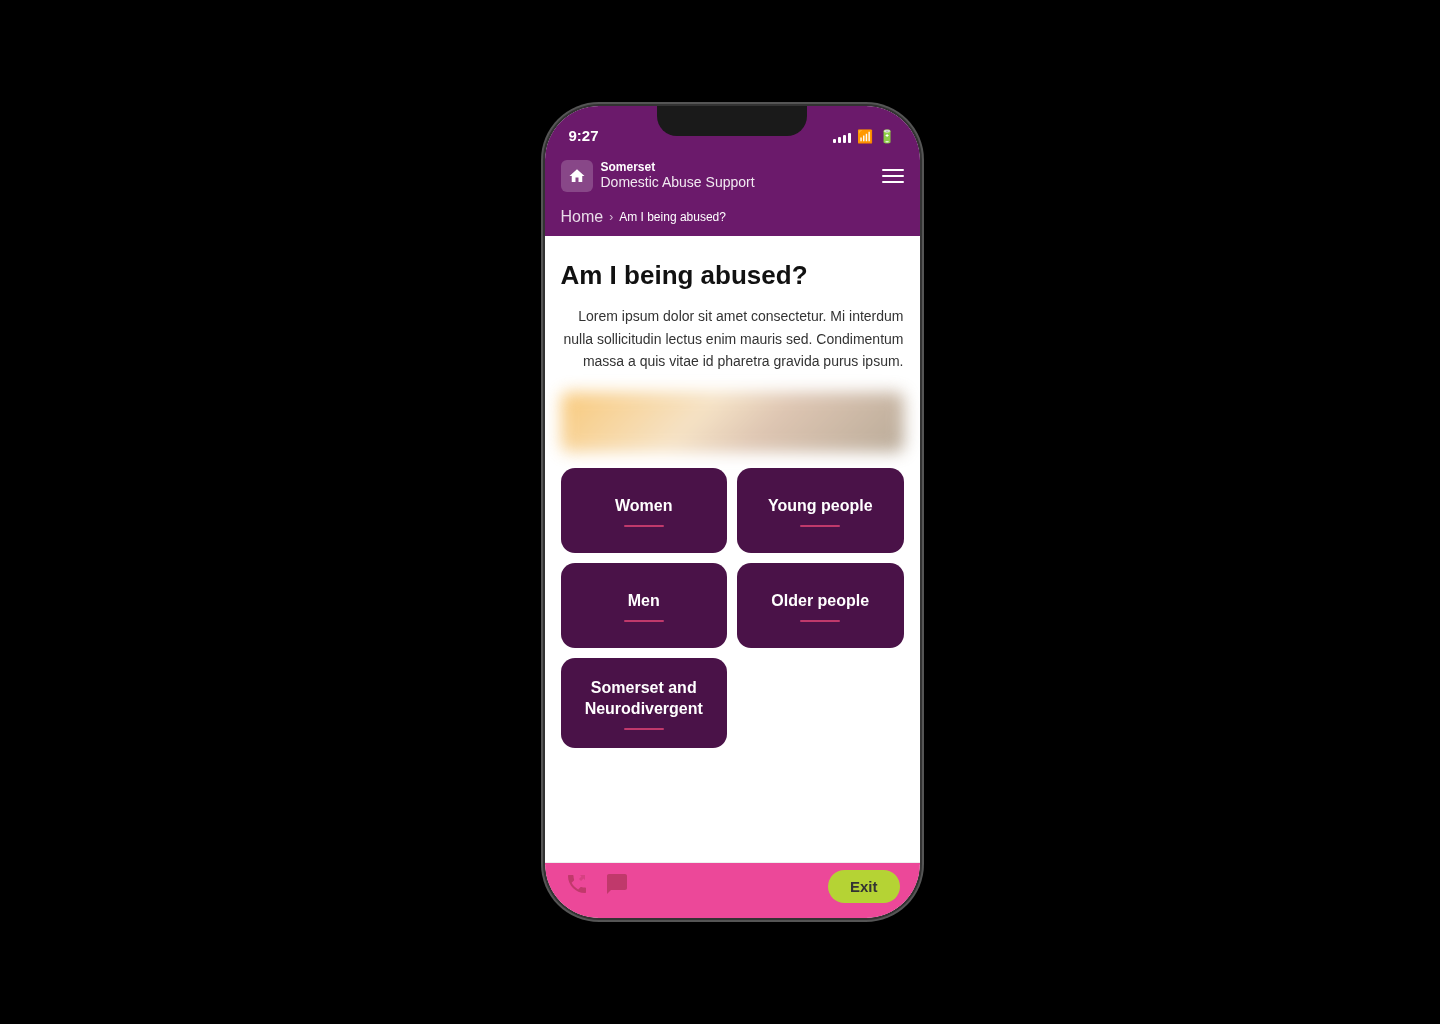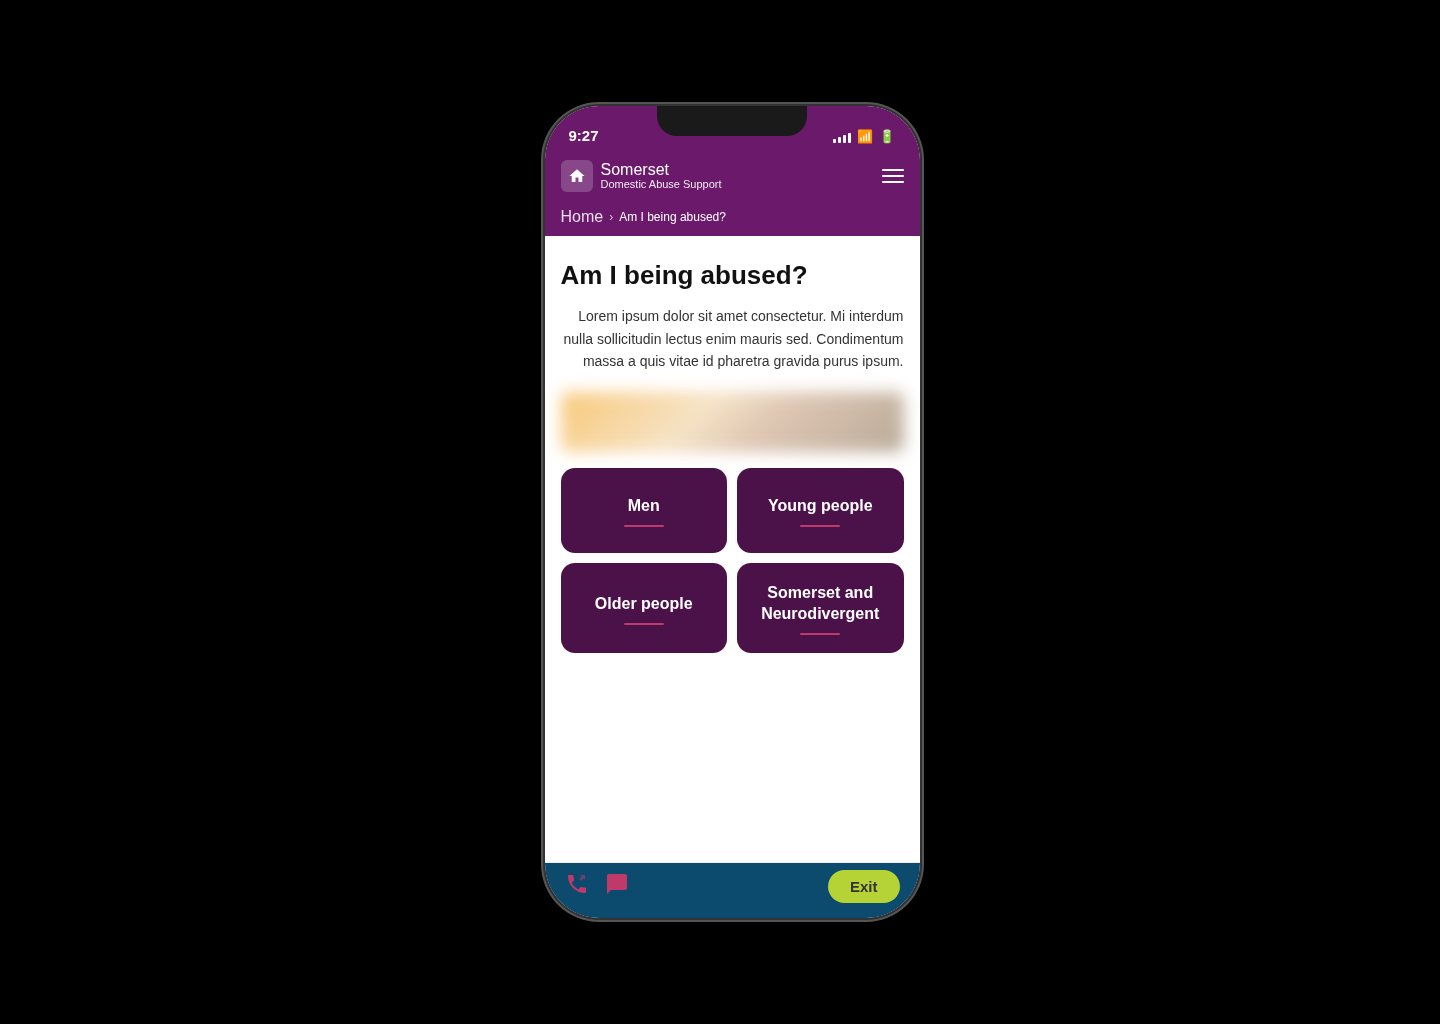--- a/index.html
+++ b/index.html
@@ -110,27 +110,27 @@
       display: flex;
       align-items: center;
       justify-content: center;
     }
 
     .logo-text {
       color: #fff;
     }
 
     .logo-title {
-      font-size: 16px;
-      font-weight: 400;
+      font-size: 12px;
+      font-weight: 700;
       line-height: 1.1;
     }
 
     .logo-subtitle {
-      font-size: 11px;
+      font-size: 14px;
       opacity: 0.9;
       line-height: 1.2;
     }
 
     .hamburger {
       display: flex;
       flex-direction: column;
       gap: 4px;
       cursor: pointer;
     }
@@ -238,21 +238,21 @@
       border-radius: 2px;
     }
 
     
     .bottom-bar {
       position: absolute;
       bottom: 0;
       left: 0;
       right: 0;
       height: 56px;
-      background: #0c4a6e;
+      background: #ec4899;
       display: flex;
       align-items: center;
       justify-content: space-between;
       padding: 0 20px 8px;
       border-top: 1px solid #eee;
     }
 
     .bottom-icons {
       display: flex;
       gap: 16px;
@@ -327,28 +327,32 @@
     </div>
 
     <div class="content">
       <h1 class="page-title">Am I being abused?</h1>
       <p class="page-description">Lorem ipsum dolor sit amet consectetur. Mi interdum nulla sollicitudin lectus enim mauris sed. Condimentum massa a quis vitae id pharetra gravida purus ipsum.</p>
 
       <div class="image-blur"></div>
 
       <div class="category-grid">
 
+        <div class="category-card">
+          <span class="category-card-label">Women</span>
+          <div class="category-underline"></div>
+        </div>
+
+        <div class="category-card">
+          <span class="category-card-label">Young people</span>
+          <div class="category-underline"></div>
+        </div>
 
         <div class="category-card">
           <span class="category-card-label">Men</span>
-          <div class="category-underline"></div>
-        </div>
-
-        <div class="category-card">
-          <span class="category-card-label">Young people</span>
           <div class="category-underline"></div>
         </div>
 
         <div class="category-card">
           <span class="category-card-label">Older people</span>
           <div class="category-underline"></div>
         </div>
 
 
         <div class="category-card">

